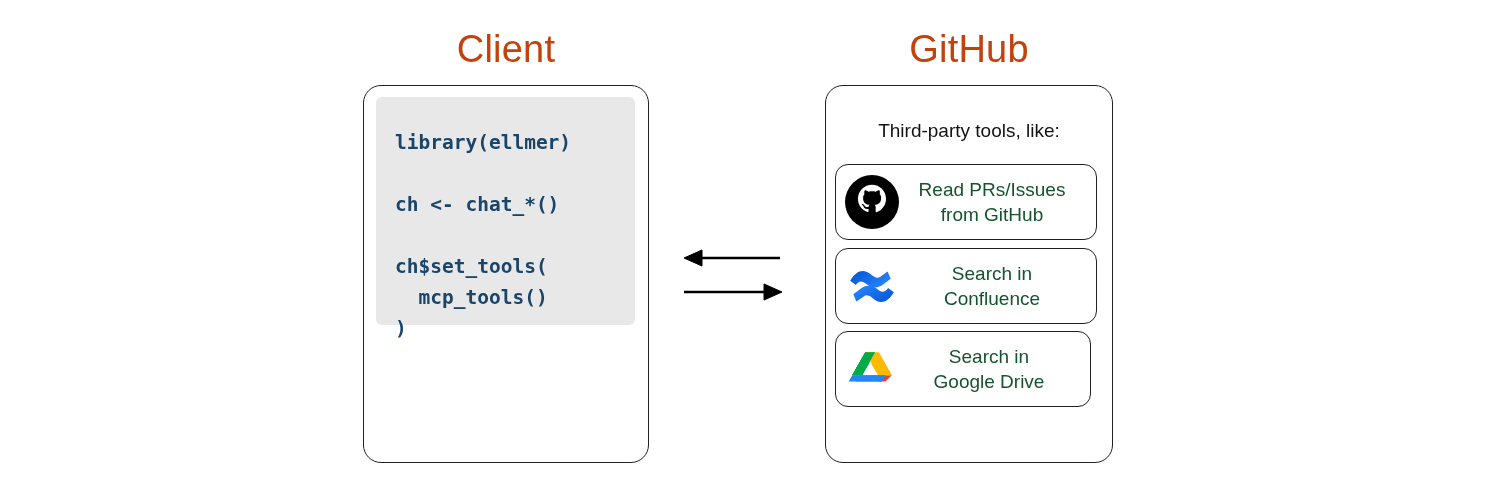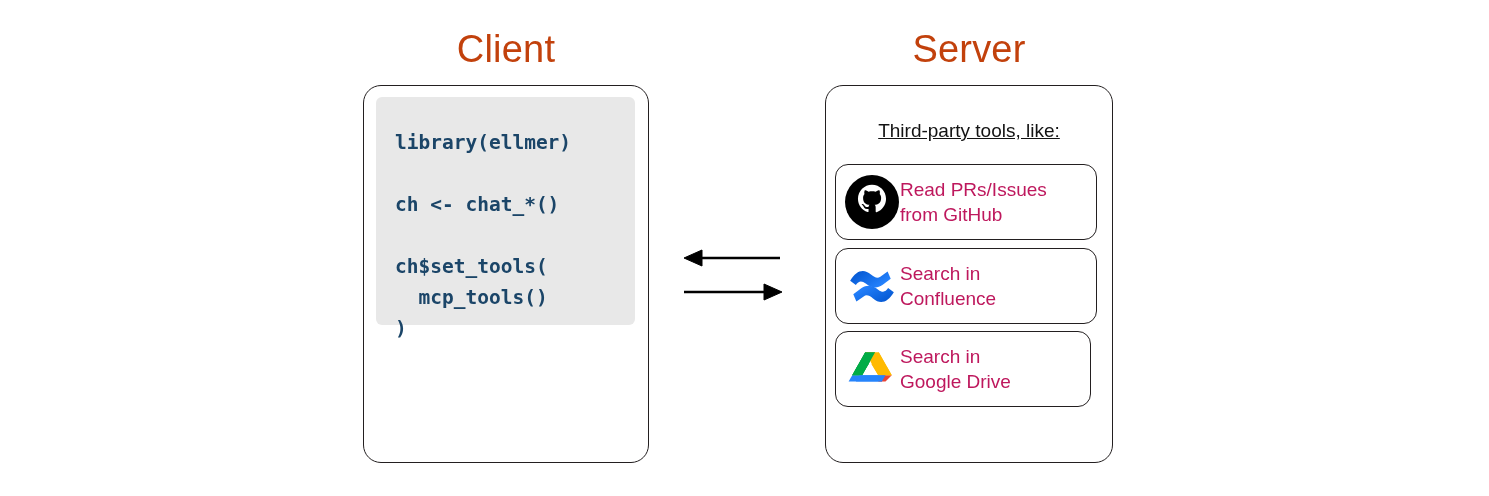--- a/index.html
+++ b/index.html
@@ -102,21 +102,20 @@
     position: absolute;
     left: 825px;
     top: 120px;
     width: 288px;
     text-align: center;
     font-family: "Liberation Sans", sans-serif;
     font-size: 19px;
     font-weight: 400;
     color: #131313;
     white-space: nowrap;
-    text-decoration: underline;
   }
 
   .tool-card {
     position: absolute;
     background: #ffffff;
     border: 1.6px solid #231f20;
     border-radius: 13px;
     box-sizing: border-box;
     display: flex;
     align-items: center;
@@ -129,27 +128,27 @@
     width: 56px;
     height: 56px;
     margin-left: 8px;
     flex: 0 0 auto;
     display: flex;
     align-items: center;
     justify-content: center;
   }
   .tool-label {
     flex: 1 1 auto;
-    text-align: left;
+    text-align: center;
     padding-right: 12px;
     font-family: "Liberation Sans", sans-serif;
     font-size: 19px;
     font-weight: 400;
     line-height: 25px;
-    color: #be185d;
+    color: #14532d;
     white-space: pre-line;
   }
 </style>
 </head>
 <body>
 
 <div class="stage">
 
   <div class="col-title" id="client-title">Client</div>
 
@@ -171,21 +170,21 @@
         <line x1="24" y1="18" x2="104" y2="18" stroke-width="2.6"></line>
         <polygon points="8,18 26,10 26,26"></polygon>
       </g>
       <g stroke="#000000" fill="#000000">
         <line x1="8" y1="52" x2="90" y2="52" stroke-width="2.6"></line>
         <polygon points="106,52 88,44 88,60"></polygon>
       </g>
     </svg>
   </div>
 
-  <div class="col-title" id="server-title">Server</div>
+  <div class="col-title" id="server-title">GitHub</div>
 
   <div class="panel" id="server-panel"></div>
 
   <div id="server-subtitle">Third-party tools, like:</div>
 
   <div class="tool-card" id="tool-card-0">
     <span class="tool-icon">
       <svg width="54" height="54" viewBox="0 0 100 100" xmlns="http://www.w3.org/2000/svg">
         <circle cx="50" cy="50" r="50" fill="#000000"></circle>
         <path fill="#ffffff" d="M50 18c-14.4 0-26 11.6-26 26 0 11.5 7.4 21.2 17.8 24.7 1.3.2 1.8-.6 1.8-1.3v-4.6c-7.2 1.6-8.8-3.5-8.8-3.5-1.2-3-2.9-3.8-2.9-3.8-2.4-1.6.2-1.6.2-1.6 2.6.2 4 2.7 4 2.7 2.3 4 6.1 2.8 7.6 2.2.2-1.7.9-2.8 1.7-3.5-5.8-.7-11.9-2.9-11.9-12.9 0-2.9 1-5.2 2.7-7-.3-.7-1.2-3.3.3-6.9 0 0 2.2-.7 7.2 2.7 2.1-.6 4.3-.9 6.5-.9s4.4.3 6.5.9c5-3.4 7.2-2.7 7.2-2.7 1.4 3.6.5 6.2.3 6.9 1.7 1.8 2.7 4.1 2.7 7 0 10-6.1 12.2-11.9 12.8 1 .8 1.8 2.5 1.8 5v7.4c0 .7.5 1.6 1.8 1.3C68.6 65.2 76 55.5 76 44c0-14.4-11.6-26-26-26z"></path>

